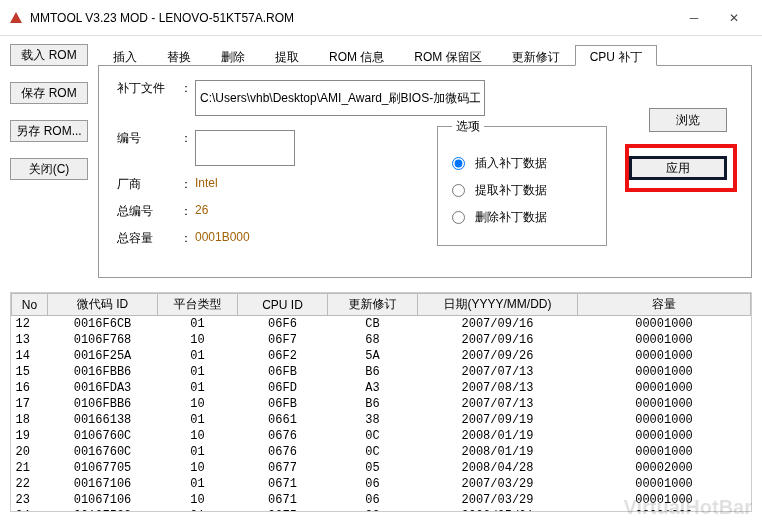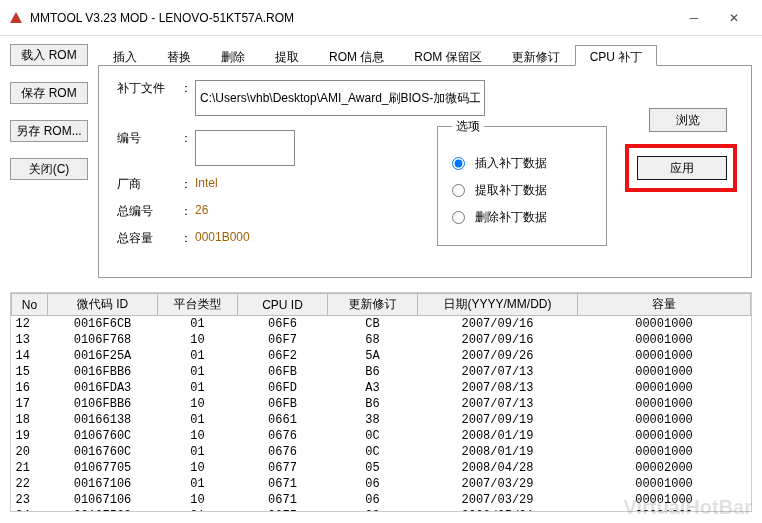--- a/index.html
+++ b/index.html
@@ -20,21 +20,21 @@
 .label { width: 60px; color: #000; }
 .colon { width: 18px; text-align: center; }
 .val { color: #a16207; }
 input.text { border: 1px solid #888; height: 36px; padding: 2px 4px; width: 290px; font-size: 12px; }
 input.text.small { width: 100px; }
 fieldset { border: 1px solid #999; padding: 10px 14px 10px 14px; position: absolute; left: 338px; top: 52px; width: 170px; height: 128px; }
 fieldset legend { padding: 0 4px; }
 .radio-row { display: flex; align-items: center; margin: 10px 0; gap: 6px; }
 .radio-row input { margin-right: 4px; }
 .apply-wrap { position: absolute; right: 24px; top: 90px; }
-.apply-wrap button { width: 90px; height: 24px; border: 1px solid #0f172a; background: #efefef; cursor: pointer; }
+.apply-wrap button { width: 98px; height: 24px; border: 3px solid #0f172a; background: #efefef; cursor: pointer; }
 .highlight-box { position: absolute; right: 14px; top: 78px; width: 112px; height: 48px; border: 4px solid #e11; pointer-events: none; }
 .browse-wrap { position: absolute; right: 24px; top: 14px; margin-top: 28px; }
 .browse-wrap button { width: 78px; height: 24px; border: 1px solid #888; background: #efefef; cursor: pointer; }
 .tablewrap { margin: 4px 10px 0 10px; border: 1px solid #ccc; height: 220px; overflow: auto; }
 table { border-collapse: collapse; width: 100%; font-family: 'Courier New', SimSun, monospace; font-size: 12px; }
 th { background: #f0f0f0; border: 1px solid #bbb; font-weight: normal; padding: 2px 4px; text-align: center; white-space: nowrap; }
 td { padding: 0 4px; text-align: center; white-space: nowrap; font-family: 'Courier New', monospace; }
 td.left { text-align: left; }
 tbody tr { height: 16px; }
 .watermark { position: absolute; right: 10px; bottom: 4px; color: rgba(0,0,0,0.12); font-size: 20px; font-family: Arial,sans-serif; font-weight: bold; pointer-events: none; }

